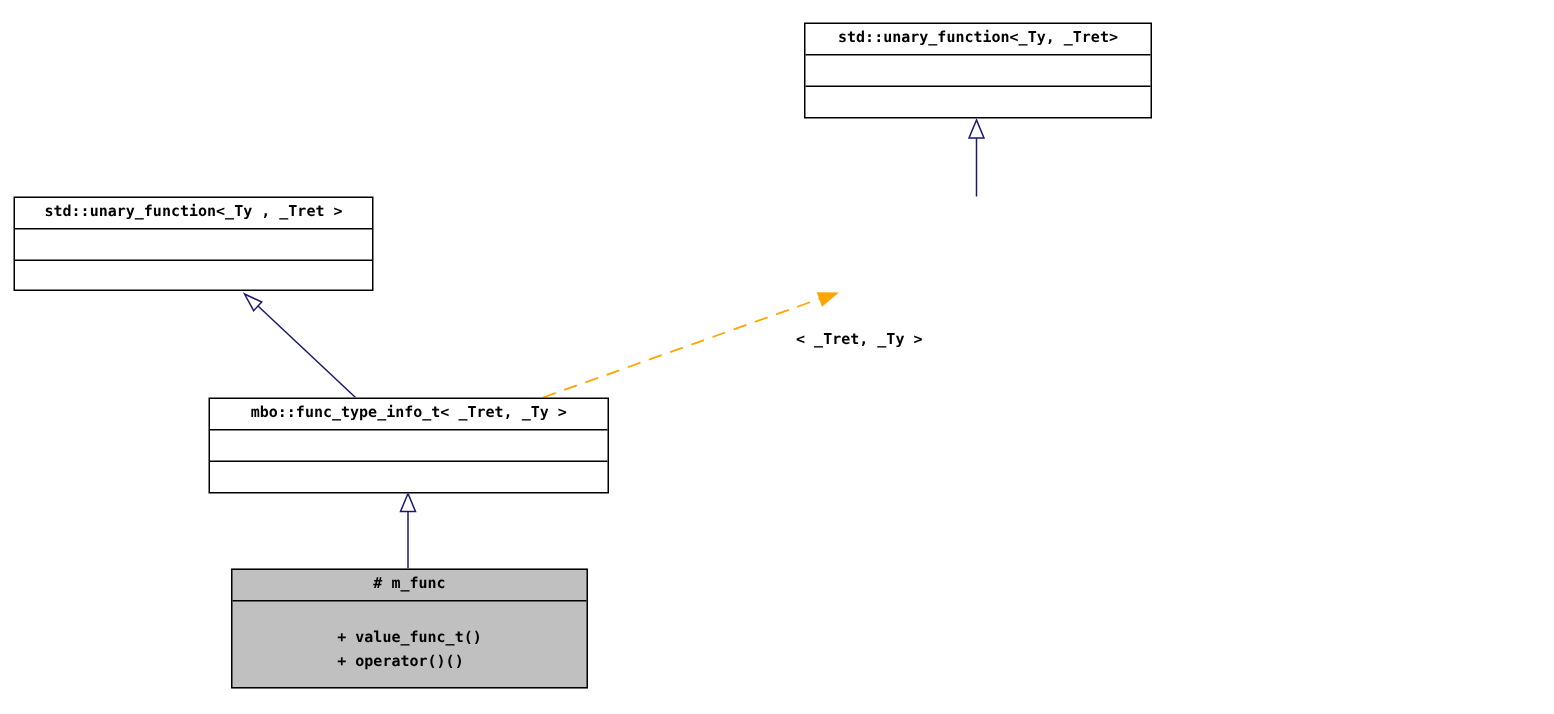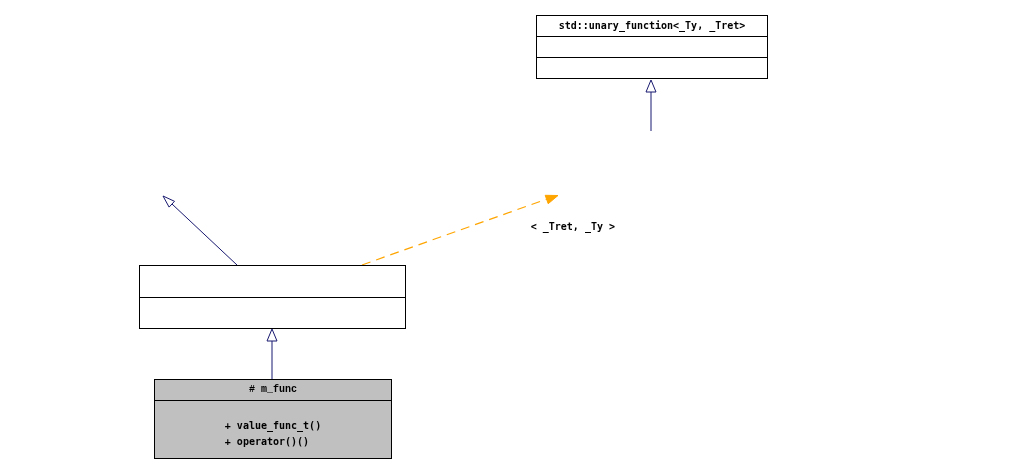--- a/index.html
+++ b/index.html
@@ -71,21 +71,20 @@
   .node .row.last {
     border-bottom: none;
   }
   .node .attr-row {
     box-sizing: border-box;
     height: 21px;
     line-height: 20px;
     text-align: center;
     border-bottom: 1px solid var(--border, #000000);
     white-space: nowrap;
-    font-family: Liberation Mono, monospace;
   }
   .node .methods {
     box-sizing: border-box;
     flex: 1 1 auto;
     padding-top: 5px;
   }
   .node .methods-inner {
     width: fit-content;
     margin: 12px auto;
     text-align: left;
@@ -123,23 +122,29 @@
     <line class="tmpl-line" x1="362" y1="265" x2="547" y2="199"></line>
     <polygon class="tmpl-head" points="558,195.5 548.2,203.7 545.2,195.3"></polygon>
   </svg>
 
   <div class="node" style="left:536px; top:15px; width:232px; height:64px;">
     <div class="title">std::unary_function&lt;_Ty, _Tret&gt;</div>
     <div class="row"></div>
     <div class="row last"></div>
   </div>
 
+  <div class="node" style="left:9px; top:131px; width:240px; height:63px;">
+    <div class="title">std::unary_function&lt;_Ty , _Tret &gt;</div>
+    <div class="row"></div>
+    <div class="row last"></div>
+  </div>
 
 
   <div class="node" style="left:139px; top:265px; width:267px; height:64px;">
+    <div class="title">mbo::func_type_info_t&lt; _Tret, _Ty &gt;</div>
     <div class="row"></div>
     <div class="row last"></div>
   </div>
 
   <div class="node selected" style="left:154px; top:379px; width:238px; height:80px;">
     <div class="attr-row"># m_func</div>
     <div class="methods">
       <div class="methods-inner">
         <div class="method-line">+ value_func_t()</div>
         <div class="method-line">+ operator()()</div>

